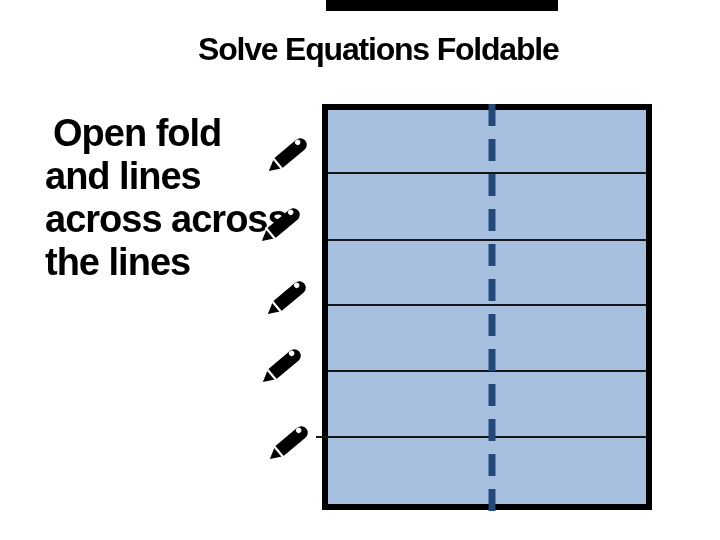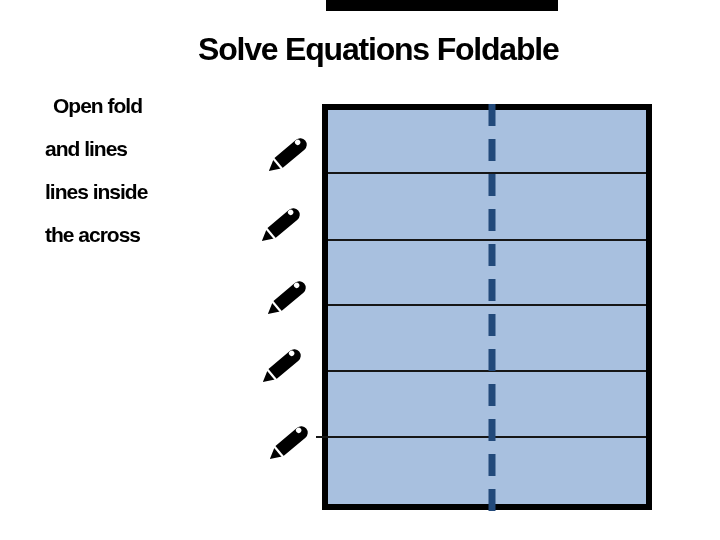--- a/index.html
+++ b/index.html
@@ -8,22 +8,22 @@
 
   .top-strip{position:absolute;left:326px;top:0;width:232px;height:11px;background:#000;}
 
   .title{
     position:absolute;left:198px;top:27px;margin:0;
     font-size:32px;line-height:44px;font-weight:700;
     letter-spacing:-1.2px;white-space:nowrap;color:#000;
   }
 
   .instructions{
-    position:absolute;left:45px;top:84px;
-    font-size:21px;line-height:43px;font-weight:700;
+    position:absolute;left:45px;top:112px;
+    font-size:38px;line-height:43px;font-weight:700;
     letter-spacing:-1px;color:#000;
   }
   .instructions .line{white-space:nowrap;}
   .instructions .line.indent{padding-left:8px;}
 
   .foldable{
     position:absolute;left:322px;top:104px;
     width:330px;height:406px;box-sizing:border-box;
     background:#A8C0DF;border:6px solid #000;
   }
@@ -50,22 +50,22 @@
 
 <div class="slide" style="background-color: rgb(255, 255, 255);">
 
   <div class="top-strip" style="background-color: rgb(0, 0, 0);"></div>
 
   <h1 class="title" style="color: rgb(0, 0, 0);">Solve Equations Foldable</h1>
 
   <div class="instructions" style="color: rgb(0, 0, 0);">
     <div class="line indent">Open fold</div>
     <div class="line">and lines</div>
-    <div class="line">lines inside</div>
-    <div class="line">the across</div>
+    <div class="line">across across</div>
+    <div class="line">the lines</div>
   </div>
 
   <div class="foldable" style="background-color: rgb(168, 192, 223); border-color: rgb(0, 0, 0);"></div>
 
   <div class="rule rule-1" style="background-color: rgb(22, 22, 22);"></div>
   <div class="rule rule-2" style="background-color: rgb(22, 22, 22);"></div>
   <div class="rule rule-3" style="background-color: rgb(22, 22, 22);"></div>
   <div class="rule rule-4" style="background-color: rgb(22, 22, 22);"></div>
   <div class="rule rule-5" style="background-color: rgb(22, 22, 22);"></div>
 

